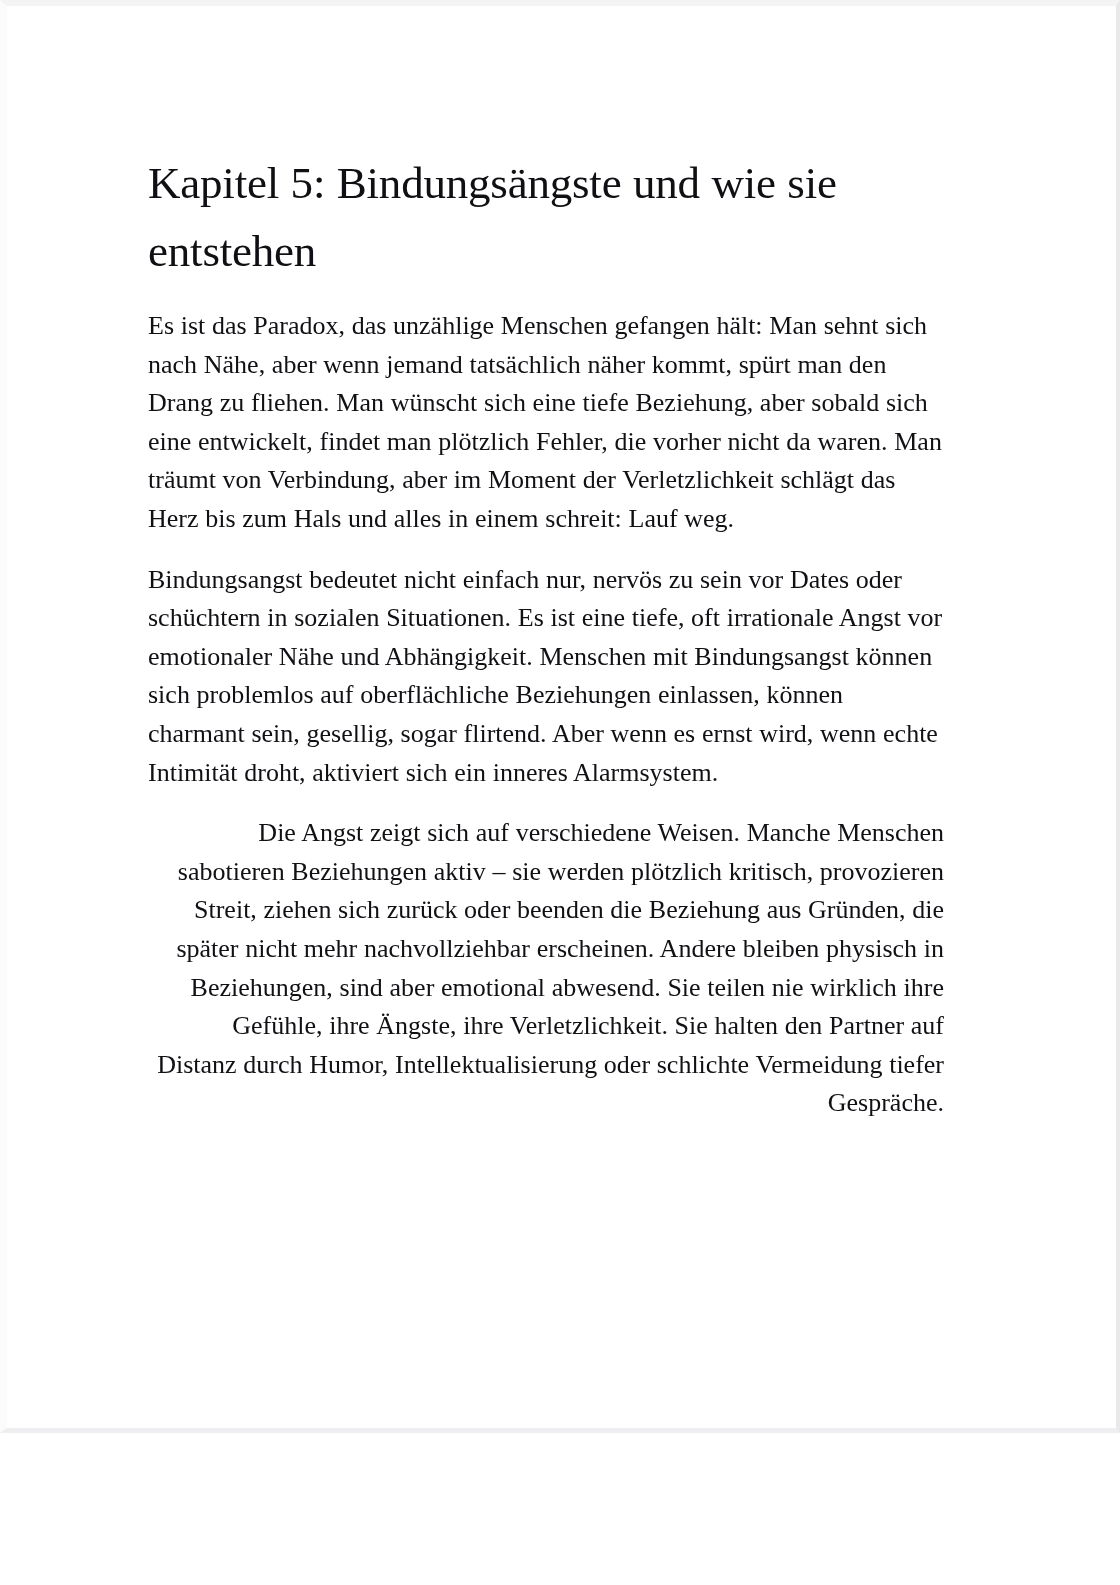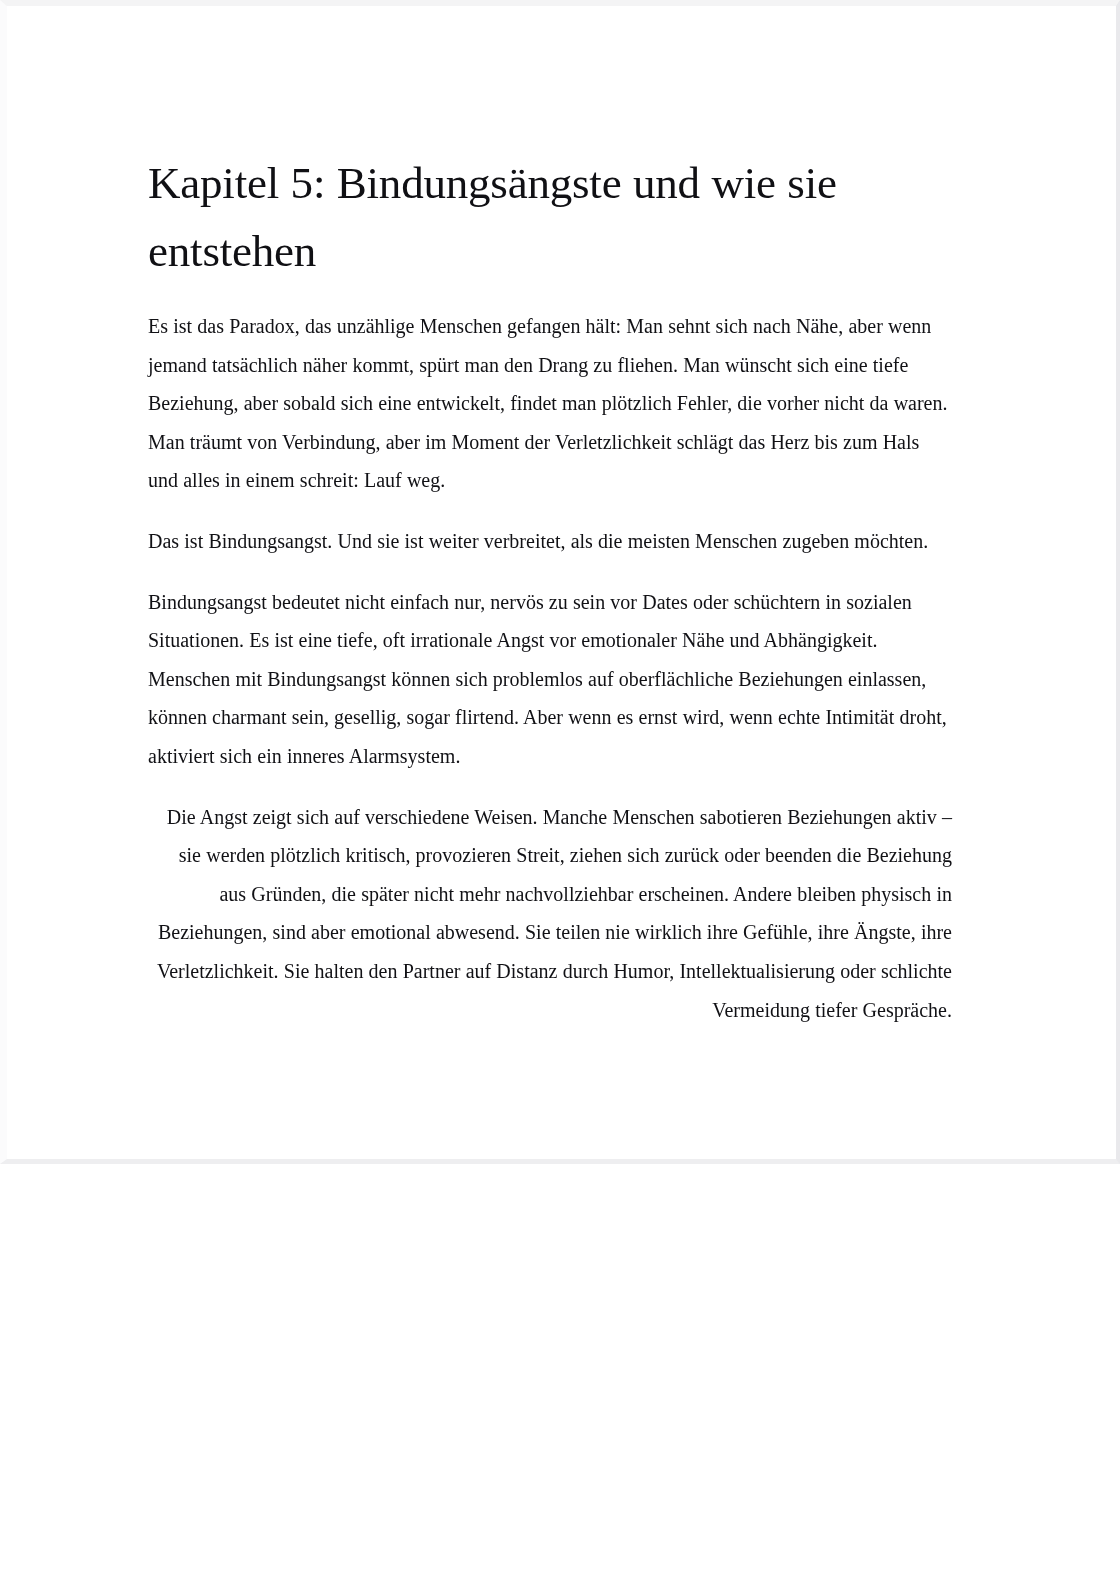--- a/index.html
+++ b/index.html
@@ -15,21 +15,21 @@
     -webkit-font-smoothing: antialiased;
     overflow: hidden;
   }
 
   
   .page-sheet {
     position: absolute;
     left: 0;
     top: 0;
     width: 1120px;
-    height: 1164px;
+    height: 1433px;
     background: #ffffff;
     box-sizing: border-box;
     border-top: 6px solid #f4f4f5;
     border-left: 7px solid #fbfbfc;
     border-right: 4px solid #e9e9ec;
     border-bottom: 5px solid #eeeef0;
   }
 
   .page-inner {
     position: absolute;
@@ -56,23 +56,23 @@
     color: #101014;
     letter-spacing: -0.2px;
     word-spacing: 0.5px;
   }
 
   .body-block {
     margin-top: 22px;
   }
 
   .doc-paragraph {
-    margin: 0 8px 22px 0;
+    margin: 0 16px 22px 0;
     font-family: "Liberation Serif", "DejaVu Serif", serif;
-    font-size: 20px;
+    font-size: 26px;
     font-weight: 400;
     line-height: 38.6px;
     color: #111115;
     text-align: left;
     word-spacing: 0.2px;
     hyphens: none;
   }
 
   .doc-paragraph:last-child {
     margin-bottom: 0;
@@ -84,21 +84,20 @@
 
 <div class="page-sheet">
   <div class="page-inner">
 
     <div class="content">
 
       <h1 class="doc-title">Kapitel 5: Bindungsängste und wie sie entstehen</h1>
 
       <div class="body-block">
         <p class="doc-paragraph">Es ist das Paradox, das unzählige Menschen gefangen hält: Man sehnt sich nach Nähe, aber wenn jemand tatsächlich näher kommt, spürt man den Drang zu fliehen. Man wünscht sich eine tiefe Beziehung, aber sobald sich eine entwickelt, findet man plötzlich Fehler, die vorher nicht da waren. Man träumt von Verbindung, aber im Moment der Verletzlichkeit schlägt das Herz bis zum Hals und alles in einem schreit: Lauf weg.</p>
-        <p class="doc-paragraph">Das ist Bindungsangst. Und sie ist weiter verbreitet, als die meisten Menschen zugeben möchten.</p>
         <p class="doc-paragraph">Bindungsangst bedeutet nicht einfach nur, nervös zu sein vor Dates oder schüchtern in sozialen Situationen. Es ist eine tiefe, oft irrationale Angst vor emotionaler Nähe und Abhängigkeit. Menschen mit Bindungsangst können sich problemlos auf oberflächliche Beziehungen einlassen, können charmant sein, gesellig, sogar flirtend. Aber wenn es ernst wird, wenn echte Intimität droht, aktiviert sich ein inneres Alarmsystem.</p>
         <p class="doc-paragraph">Die Angst zeigt sich auf verschiedene Weisen. Manche Menschen sabotieren Beziehungen aktiv – sie werden plötzlich kritisch, provozieren Streit, ziehen sich zurück oder beenden die Beziehung aus Gründen, die später nicht mehr nachvollziehbar erscheinen. Andere bleiben physisch in Beziehungen, sind aber emotional abwesend. Sie teilen nie wirklich ihre Gefühle, ihre Ängste, ihre Verletzlichkeit. Sie halten den Partner auf Distanz durch Humor, Intellektualisierung oder schlichte Vermeidung tiefer Gespräche.</p>
       </div>
 
     </div>
 
   </div>
 </div>
 
 </body></html>

